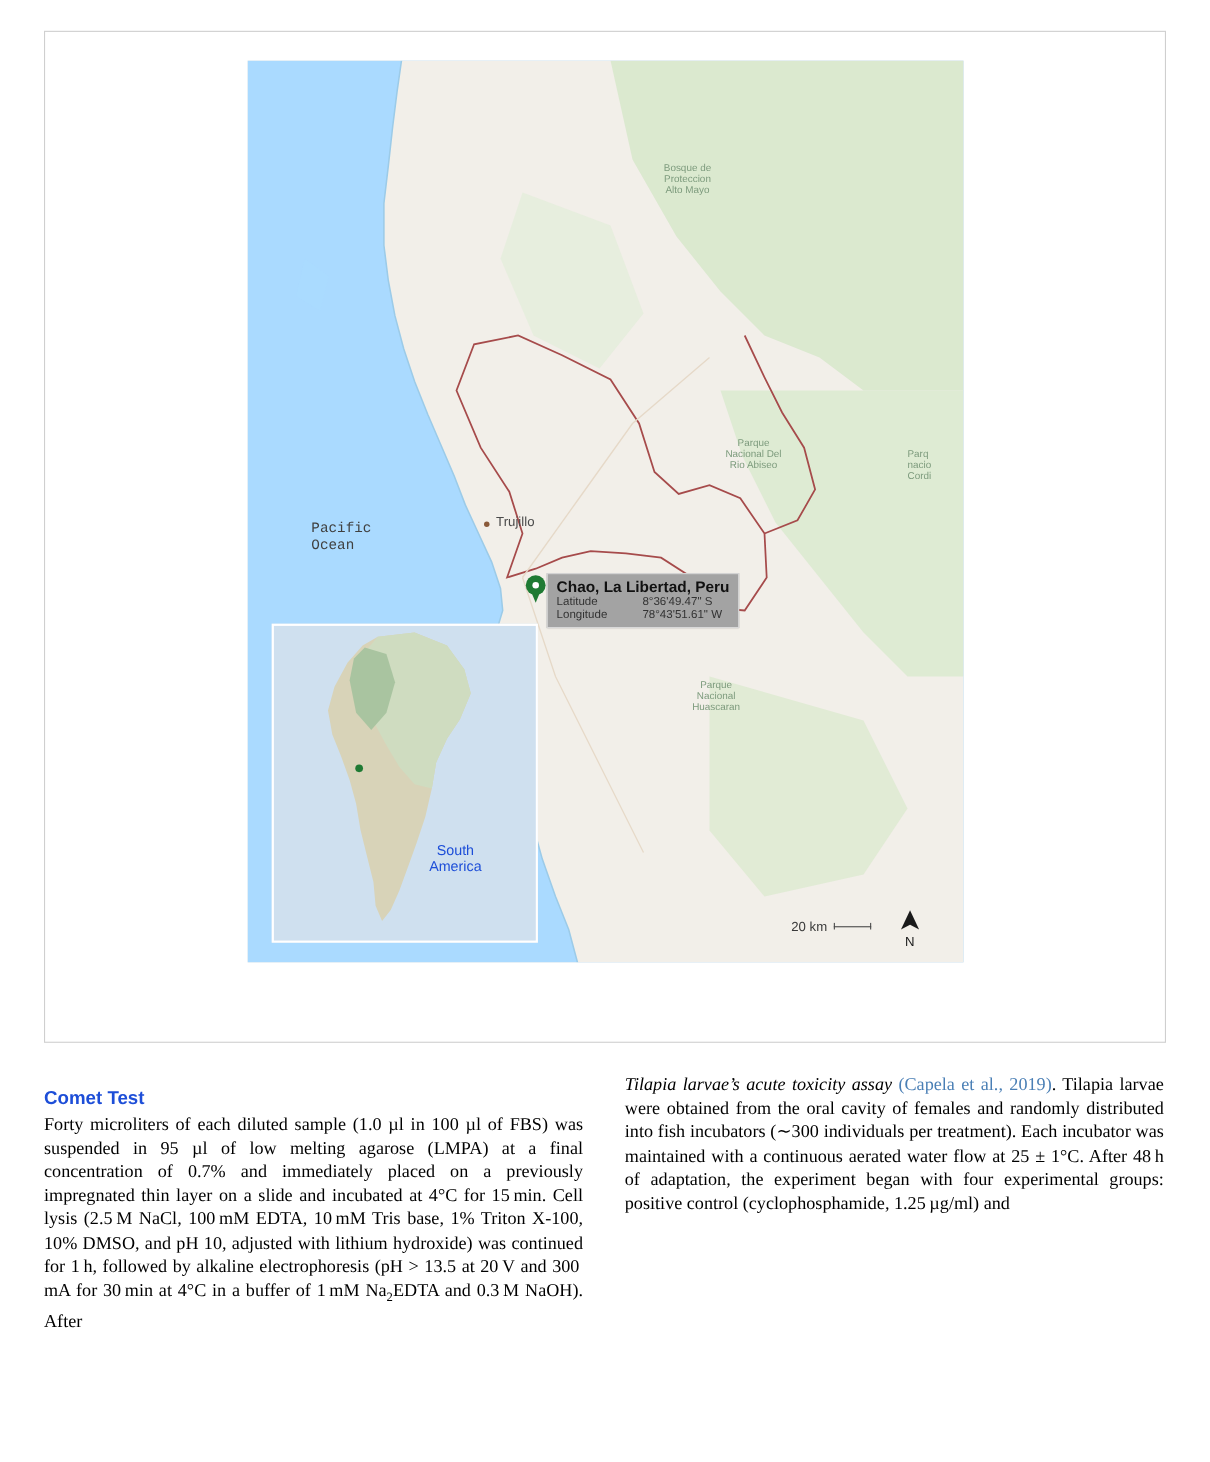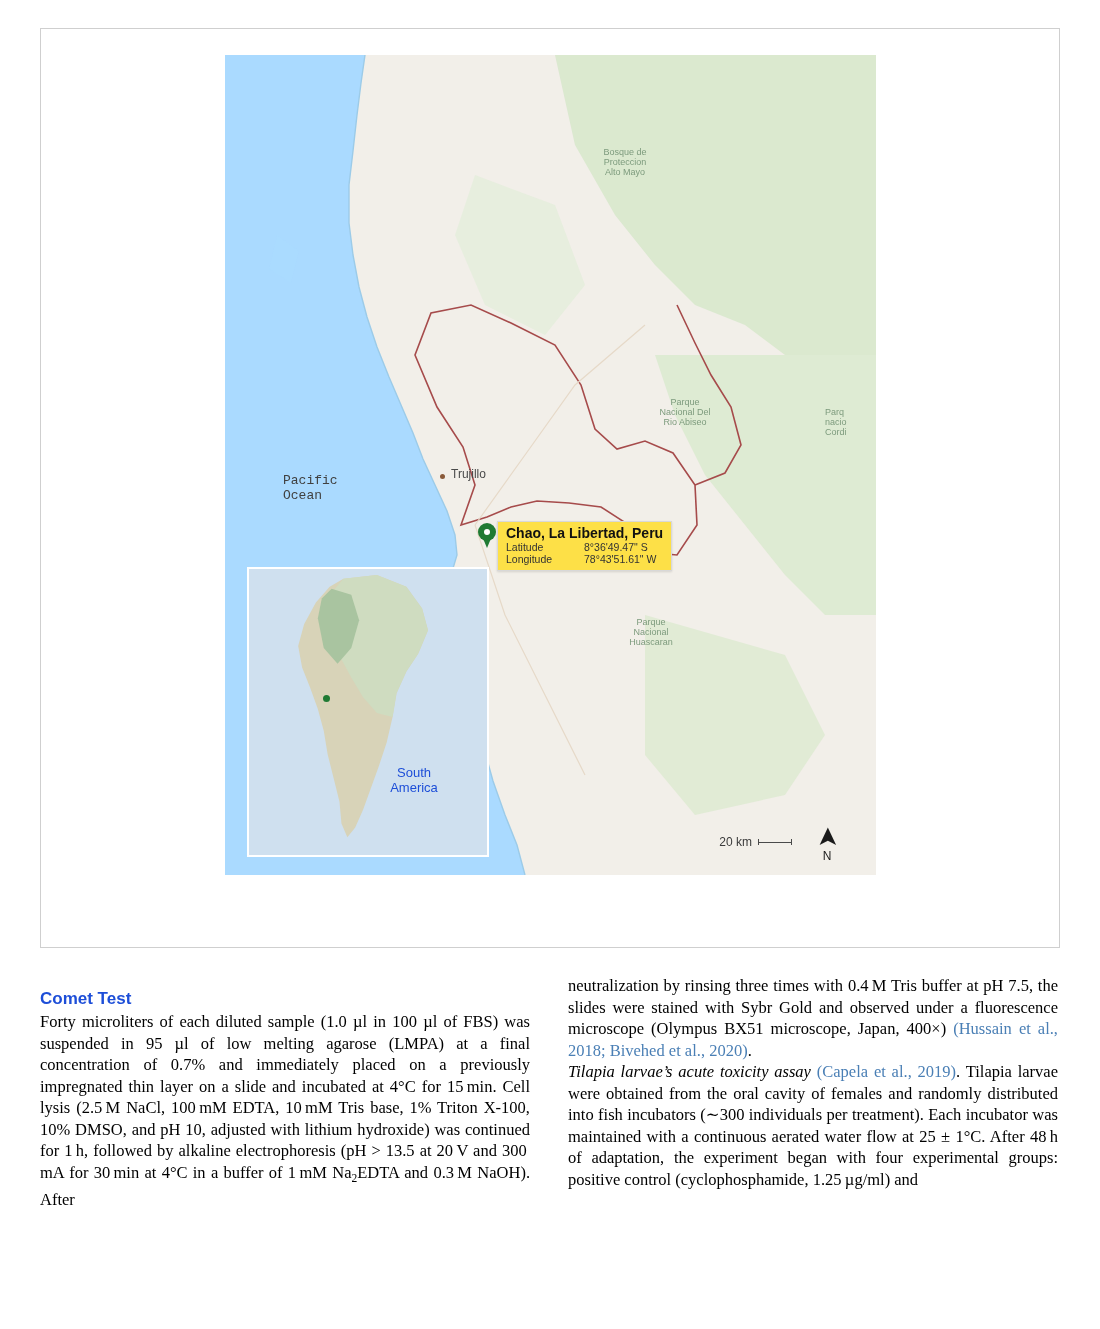--- a/index.html
+++ b/index.html
@@ -170,21 +170,21 @@
     left: 6px; top: 6px;
     width: 6px; height: 6px;
     border-radius: 50%;
     background: #ffffff;
   }
 
   .callout {
     position: absolute;
     left: 272px;
     top: 466px;
-    background: #fde047;
+    background: #a3a3a3;
     border: 1px solid #d8d8d8;
     padding: 3px 8px 5px 8px;
     font-family: "Liberation Sans", sans-serif;
     box-shadow: 0 1px 2px rgba(0,0,0,0.12);
   }
   .callout .title {
     font-size: 14px;
     font-weight: bold;
     color: #111111;
     white-space: nowrap;
@@ -397,17 +397,16 @@
 </div>
 
 <div class="body-cols">
 
   <div class="col col-left">
     <h3 class="sec-head">Comet Test</h3>
     <p class="para">Forty microliters of each diluted sample (1.0 µl in 100 µl of FBS) was suspended in 95 µl of low melting agarose (LMPA) at a final concentration of 0.7% and immediately placed on a previously impregnated thin layer on a slide and incubated at 4°C for 15 min. Cell lysis (2.5 M NaCl, 100 mM EDTA, 10 mM Tris base, 1% Triton X-100, 10% DMSO, and pH 10, adjusted with lithium hydroxide) was continued for 1 h, followed by alkaline electrophoresis (pH &gt; 13.5 at 20 V and 300 mA for 30 min at 4°C in a buffer of 1 mM Na<sub>2</sub>EDTA and 0.3 M NaOH). After</p>
   </div>
 
   <div class="col col-right">
-    <p class="para">neutralization by rinsing three times with 0.4 M Tris buffer at pH 7.5, the slides were stained with Sybr Gold and observed under a fluorescence microscope (Olympus BX51 microscope, Japan, 400×) <span class="ref">(Hussain et al., 2018; Bivehed et al., 2020)</span>.</p>
     <p class="para"><i>Tilapia larvae’s acute toxicity assay</i> <span class="ref">(Capela et al., 2019)</span>. Tilapia larvae were obtained from the oral cavity of females and randomly distributed into fish incubators (∼300 individuals per treatment). Each incubator was maintained with a continuous aerated water flow at 25 ± 1°C. After 48 h of adaptation, the experiment began with four experimental groups: positive control (cyclophosphamide, 1.25 µg/ml) and</p>
   </div>
 
 </div>
 
 </body></html>

